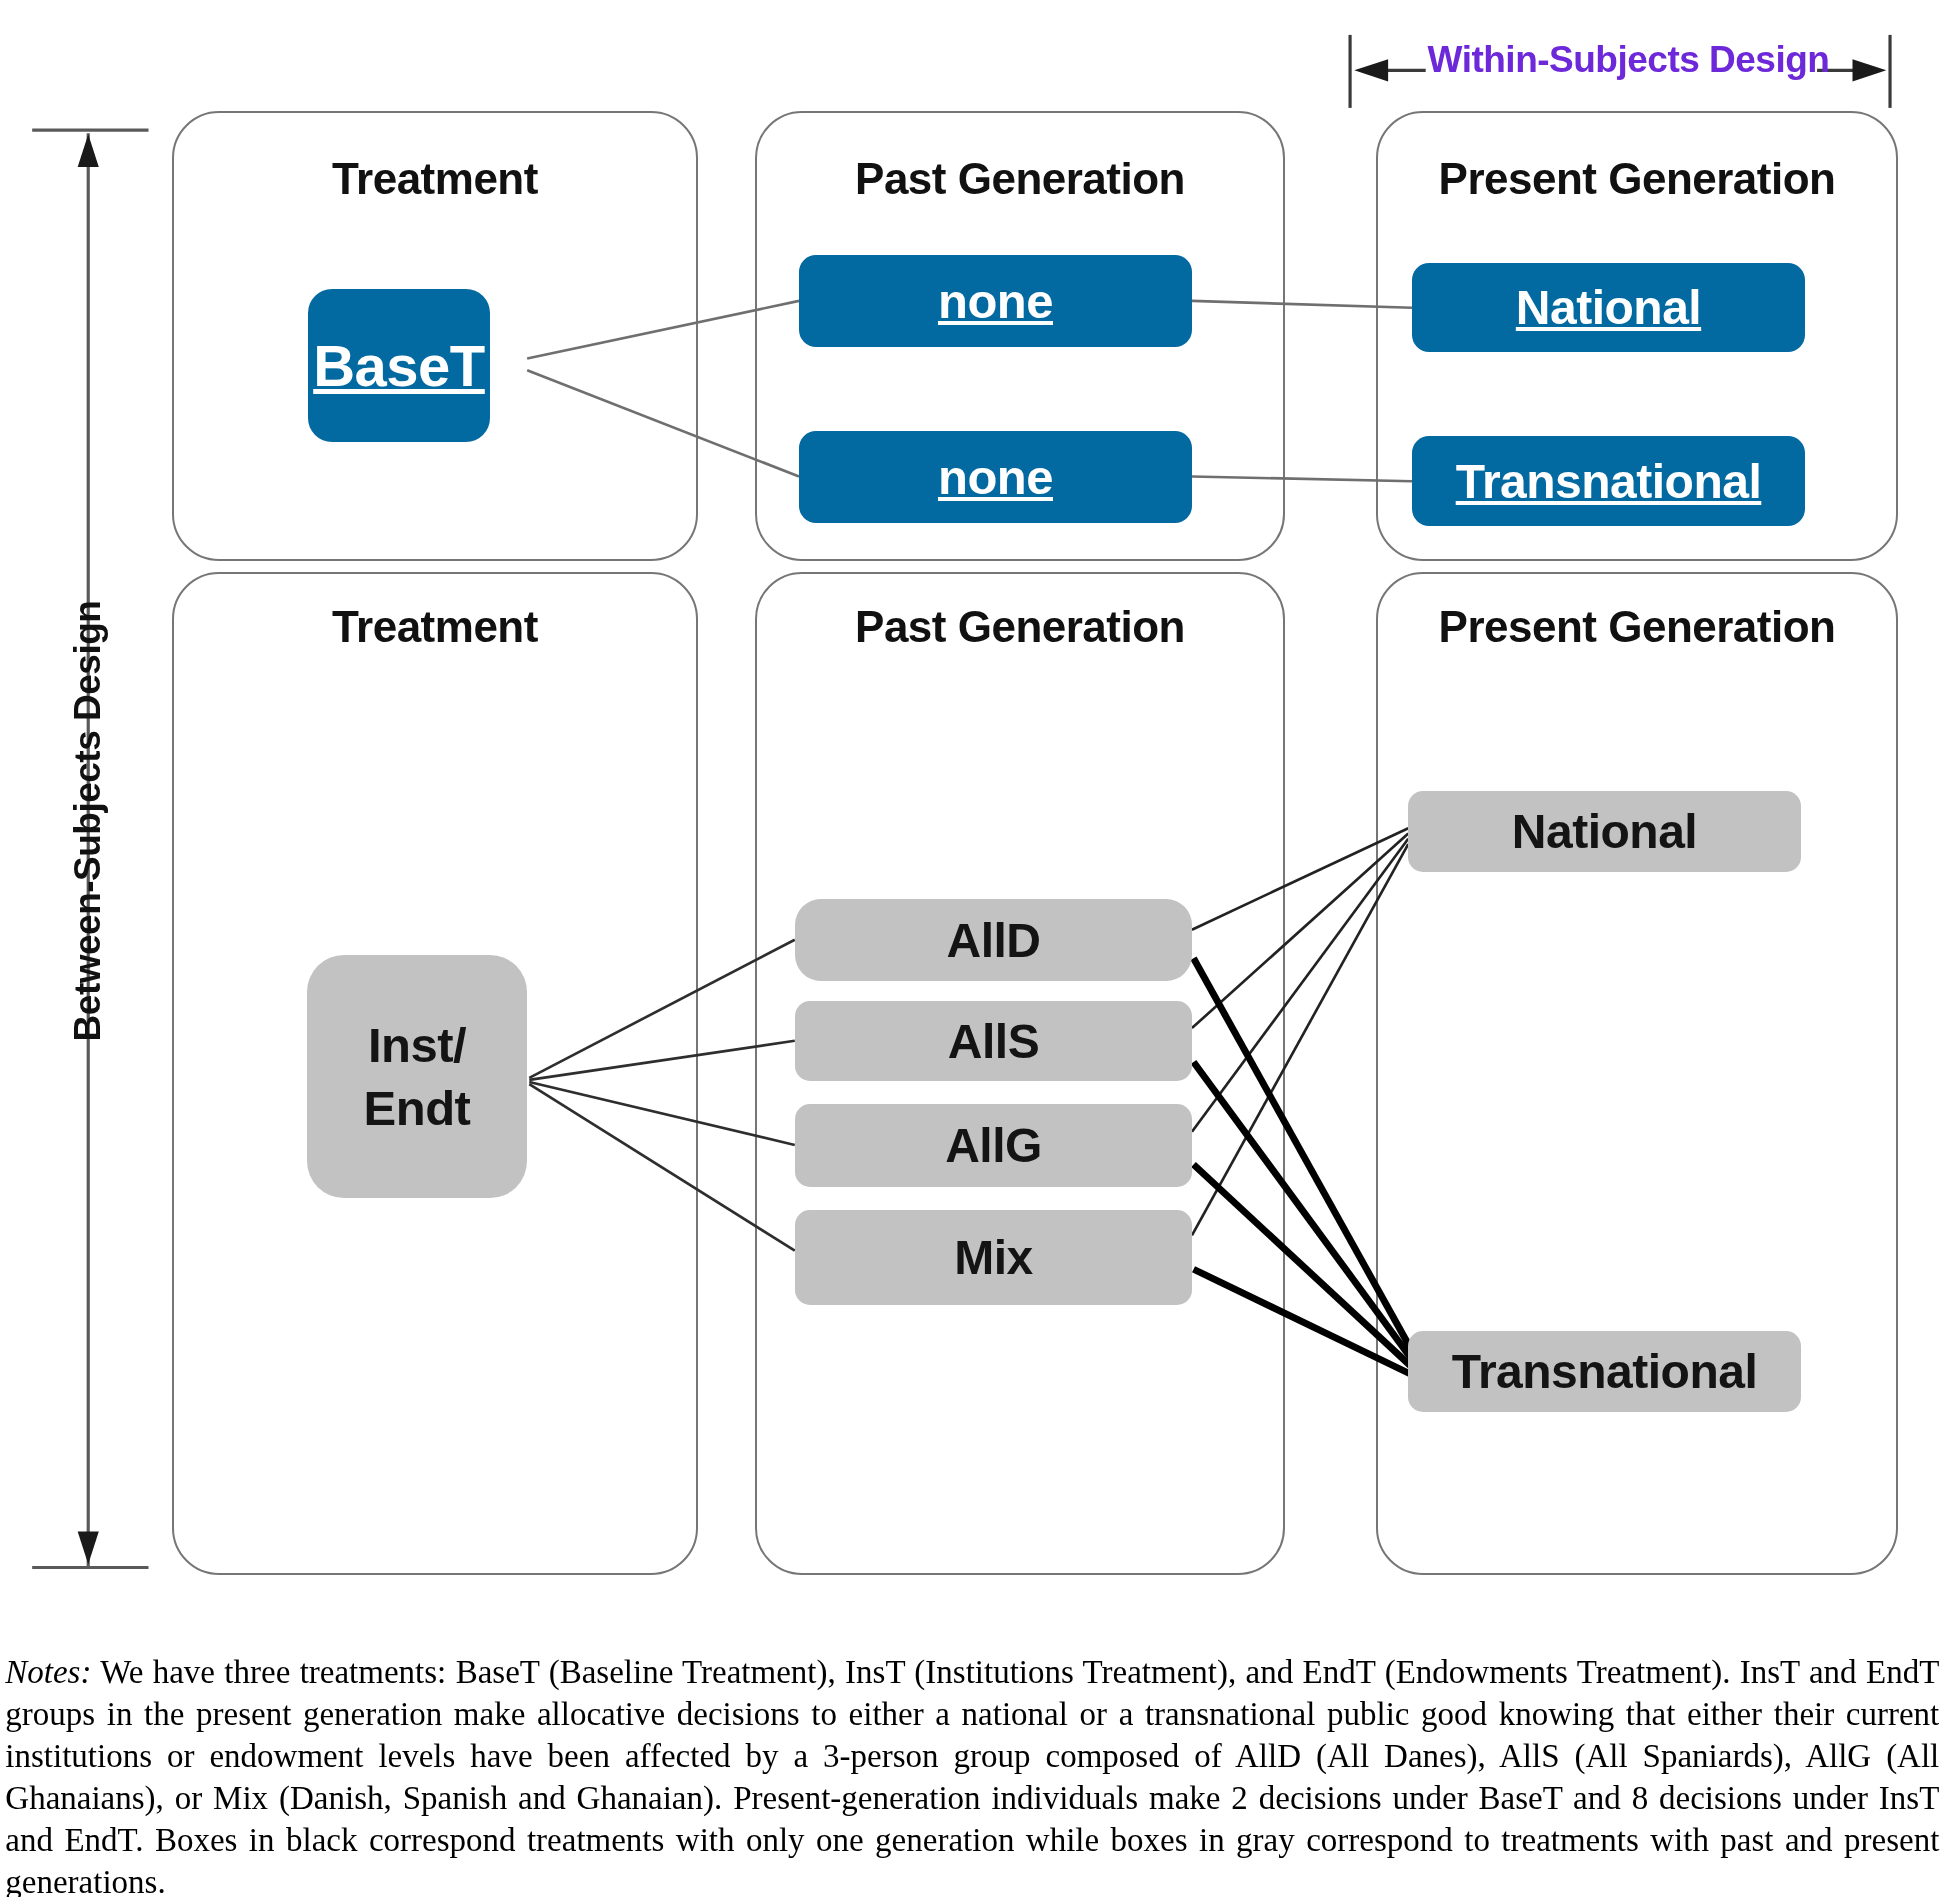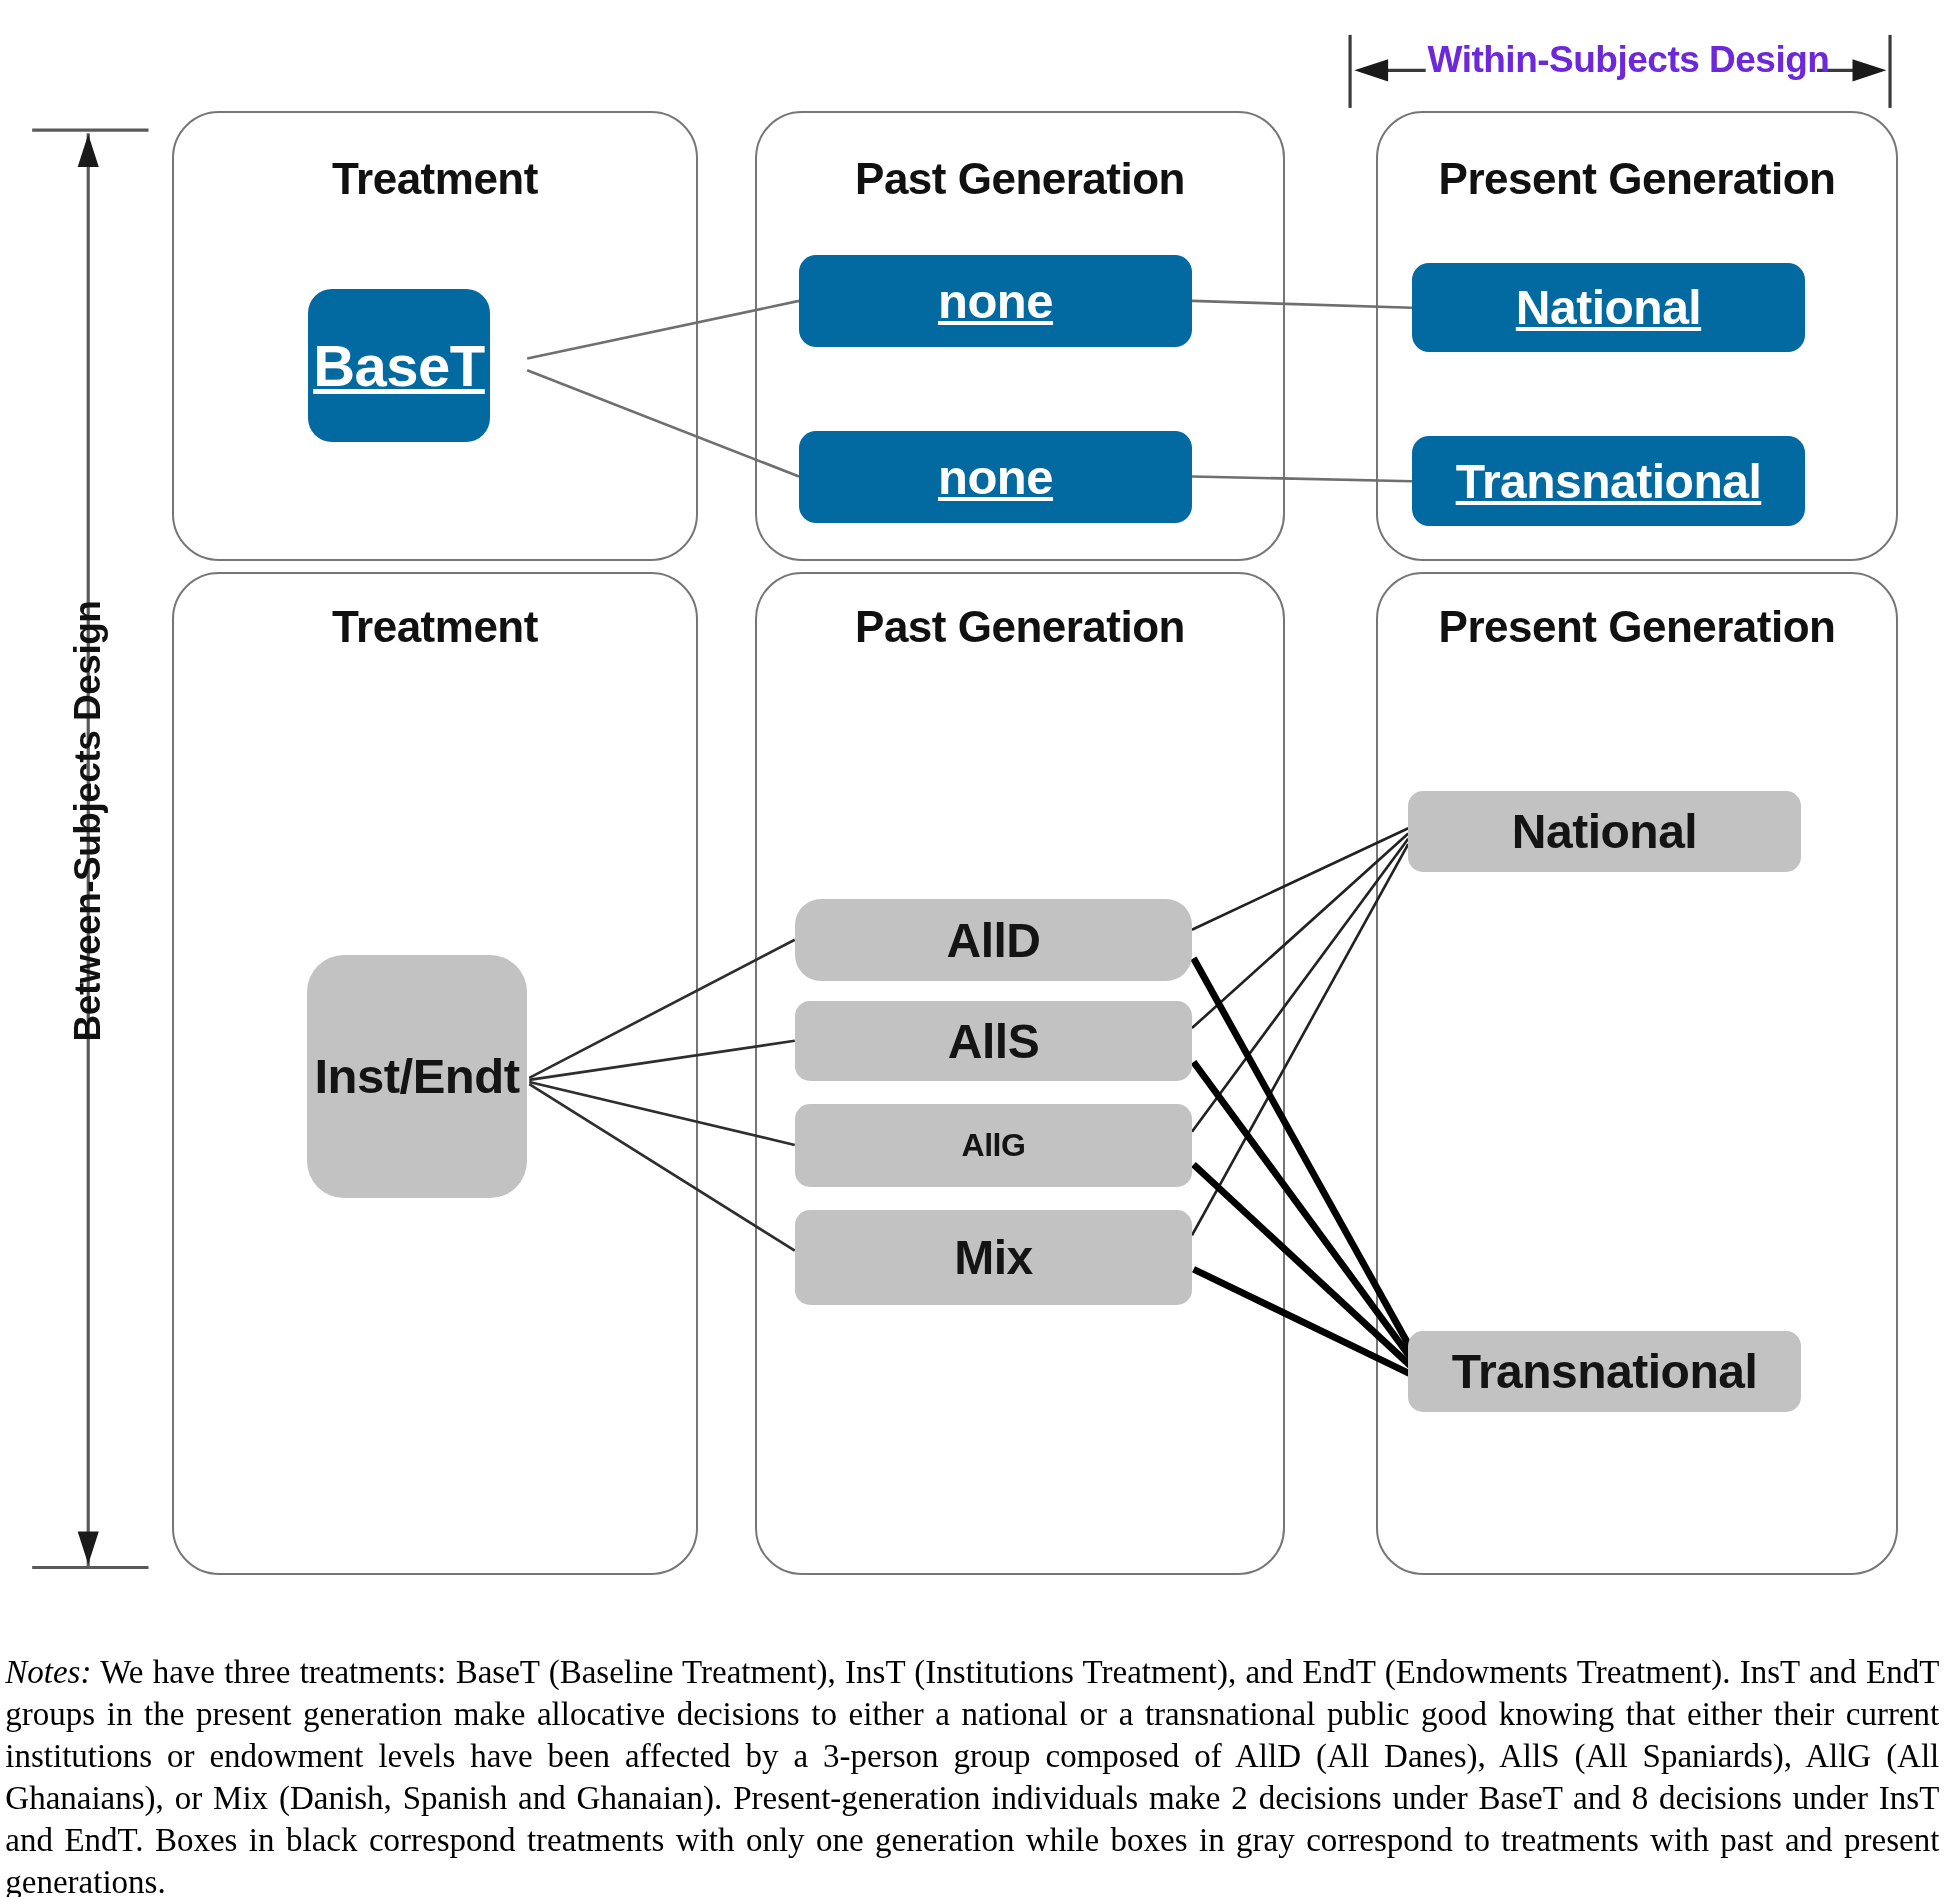--- a/index.html
+++ b/index.html
@@ -27,24 +27,24 @@
     position:absolute;z-index:3;display:flex;align-items:center;justify-content:center;
     font-weight:700;letter-spacing:-0.5px;text-align:center;
   }
   .node-black{background:#0369a1;color:#ffffff;text-decoration:underline;}
   .node-gray{background:#c2c2c2;color:#141414;}
   .baset{left:308px;top:289px;width:182px;height:153px;border-radius:24px;font-size:58px;}
   .none1{left:799px;top:255px;width:393px;height:92px;border-radius:17px;font-size:49px;}
   .none2{left:799px;top:431px;width:393px;height:92px;border-radius:17px;font-size:49px;}
   .nat1{left:1412px;top:263px;width:393px;height:89px;border-radius:17px;font-size:48px;}
   .trans1{left:1412px;top:436px;width:393px;height:90px;border-radius:17px;font-size:48px;}
-  .instendt{left:307px;top:955px;width:220px;height:243px;border-radius:37px;font-size:49px;line-height:1.28;flex-direction:row;}
+  .instendt{left:307px;top:955px;width:220px;height:243px;border-radius:37px;font-size:49px;line-height:1.28;flex-direction:column;}
   .alld{left:795px;top:899px;width:397px;height:82px;border-radius:26px;font-size:48px;}
   .alls{left:795px;top:1001px;width:397px;height:80px;border-radius:15px;font-size:48px;}
-  .allg{left:795px;top:1104px;width:397px;height:83px;border-radius:15px;font-size:32px;}
+  .allg{left:795px;top:1104px;width:397px;height:83px;border-radius:15px;font-size:48px;}
   .mix {left:795px;top:1210px;width:397px;height:95px;border-radius:15px;font-size:48px;}
   .nat2{left:1408px;top:791px;width:393px;height:81px;border-radius:15px;font-size:48px;}
   .trans2{left:1408px;top:1331px;width:393px;height:81px;border-radius:15px;font-size:48px;}
   
   .within-label{
     position:absolute;left:1396px;top:39px;width:465px;text-align:center;
     font-size:37px;font-weight:700;color:#6d28d9;letter-spacing:-0.5px;z-index:3;
   }
   .between-label{
     position:absolute;left:-230px;top:792px;width:635px;height:58px;line-height:58px;

